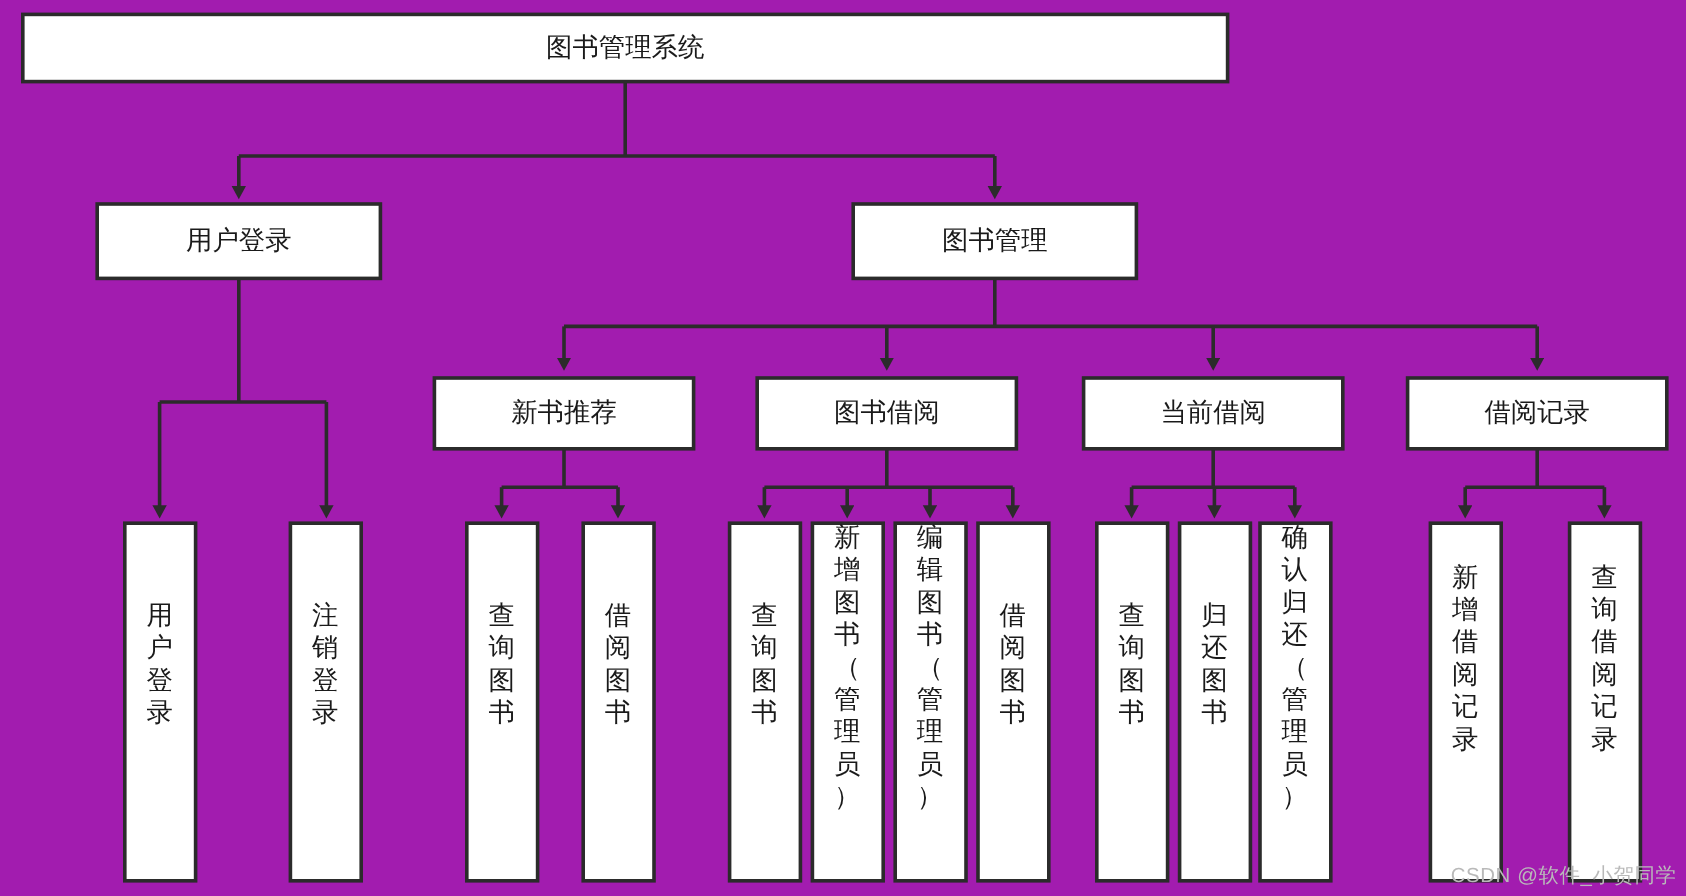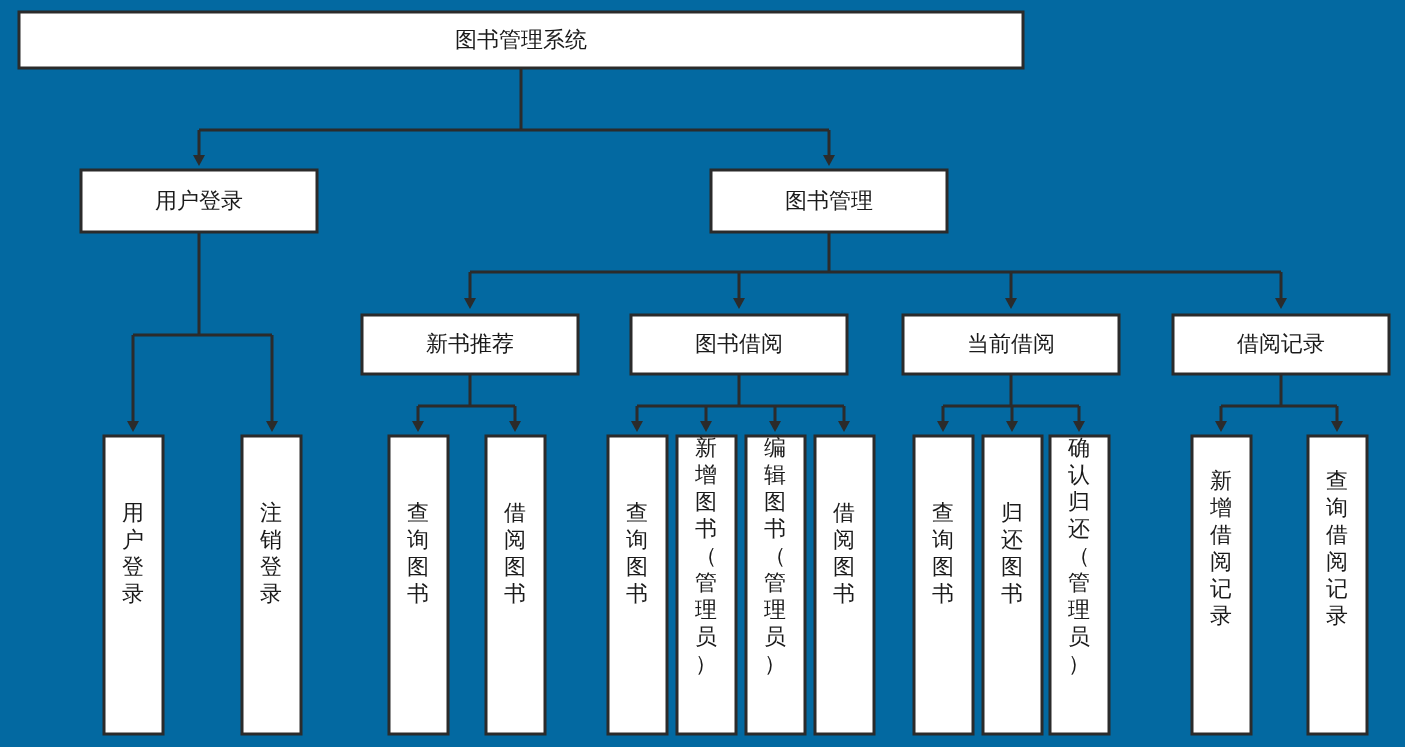--- a/index.html
+++ b/index.html
@@ -1,21 +1,21 @@
 <!DOCTYPE html>
 <html><head>
 <meta charset="utf-8">
 <style>
   html,body{margin:0;padding:0;background:#ffffff;}
   body{
     width:1405px;height:747px;
     font-family:"Liberation Sans","DejaVu Sans",sans-serif;
     overflow:hidden;
   }
-  #diagram-root{position:relative;width:1405px;height:747px;background:#0369a1;}
+  #diagram-root{position:relative;width:1405px;height:747px;background:#a21caf;}
   svg#flow{position:absolute;left:0;top:0;width:1405px;height:747px;}
   .node-rect{fill:#ffffff;stroke:#2b2b2b;stroke-width:3;}
   .conn{stroke:#2b2b2b;stroke-width:3;fill:none;stroke-linecap:butt;}
   .arrow-head{fill:#2b2b2b;}
   .node-label{
     fill:#1a1a1a;
     font-family:"Liberation Sans","DejaVu Sans",sans-serif;
     font-size:22px;
     text-anchor:middle;
     dominant-baseline:middle;
@@ -185,13 +185,14 @@
     <g>
       <rect class="node-rect" x="1192" y="436" width="59" height="298"></rect>
       <text class="node-label-v" x="1221" y="488"><tspan x="1221" y="488">新</tspan><tspan x="1221" y="515">增</tspan><tspan x="1221" y="542">借</tspan><tspan x="1221" y="569">阅</tspan><tspan x="1221" y="596">记</tspan><tspan x="1221" y="623">录</tspan></text>
     </g>
     <g>
       <rect class="node-rect" x="1308" y="436" width="59" height="298"></rect>
       <text class="node-label-v" x="1337" y="488"><tspan x="1337" y="488">查</tspan><tspan x="1337" y="515">询</tspan><tspan x="1337" y="542">借</tspan><tspan x="1337" y="569">阅</tspan><tspan x="1337" y="596">记</tspan><tspan x="1337" y="623">录</tspan></text>
     </g>
   </svg>
 
+  <div class="watermark">CSDN @软件_小贺同学</div>
 </div>
 
 </body></html>

